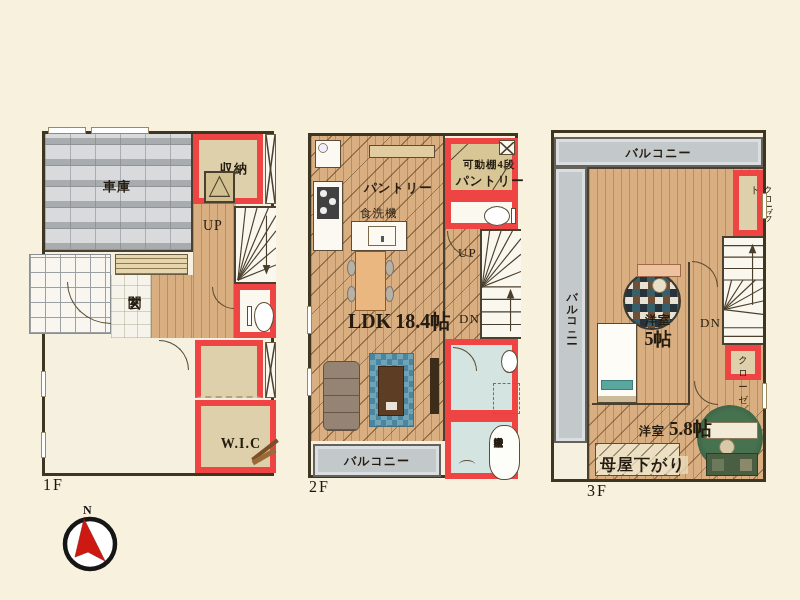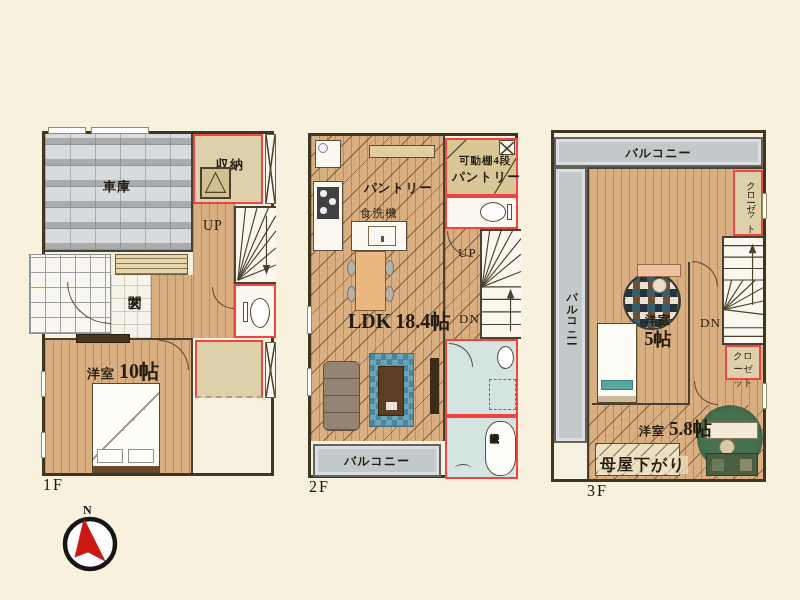--- a/index.html
+++ b/index.html
@@ -7,21 +7,21 @@
 body{background:#f8f1de;font-family:"Liberation Serif","DejaVu Serif",serif;color:#241c10}
 .canvas{position:relative;width:800px;height:600px;background:#f8f1de;overflow:hidden}
 .abs{position:absolute}
 .floor{position:absolute;border:3px solid #3f3622;background:#f6f0e0}
 .wood{background-color:#d9ae80;background-image:repeating-linear-gradient(90deg,rgba(130,92,54,.38) 0 1px,transparent 1px 8px)}
 .hatch{background-image:repeating-linear-gradient(135deg,rgba(84,56,28,.5) 0 1.2px,transparent 1.2px 14px),repeating-linear-gradient(90deg,rgba(130,92,54,.38) 0 1px,transparent 1px 8px);background-color:#d9ae80}
 .beige{background:#ddd0aa}
 .pantrybg{background:#d8c697}
 .blue{background:#d4e5e1}
 .white{background:#fbf8f0}
-.wall2{border:2px solid #ef4444}
+.wall2{border:6px solid #ef4444}
 .balc{background:#c3c8cb;border:2px solid #63635b;box-shadow:inset 0 0 0 3px rgba(255,255,255,.4)}
 .label{font-size:13px;letter-spacing:1px;white-space:nowrap;line-height:1.1}
 .big{font-size:19px;font-weight:bold;letter-spacing:0}
 .vtext{writing-mode:vertical-rl;text-orientation:upright;letter-spacing:1px;white-space:normal}
 .floor-tag{position:absolute;left:-2px;bottom:-21px;font-size:16px;letter-spacing:2px;color:#1d1708}
 .ctr{text-align:center}
 .gray-tile{background-color:#d8dadc;background-image:repeating-linear-gradient(0deg,rgba(110,116,120,.45) 0 7px,transparent 7px 21px),repeating-linear-gradient(90deg,#a9aeb0 0 1px,transparent 1px 25px),repeating-linear-gradient(0deg,#a9aeb0 0 1px,transparent 1px 21px)}
 .grid-porch{background-color:#f8f6ef;background-image:repeating-linear-gradient(90deg,#9aa0a3 0 1px,transparent 1px 15px),repeating-linear-gradient(0deg,#9aa0a3 0 1px,transparent 1px 15px);border:1px solid #8a8f92}
 .stripeh{background-color:#e5d6b0;background-image:repeating-linear-gradient(0deg,#8f7a4e 0 1px,transparent 1px 5px);border:1px solid #6a5c40}
 .win{background:#fff;border:1px solid #9a8a5f}
@@ -81,40 +81,33 @@
     <div class="abs" style="left:167px;top:153px;width:22px;height:22px;border-left:1.3px solid #5a4b32;border-bottom:1.3px solid #5a4b32;border-radius:0 0 0 100%"></div>
 
     <div class="abs grid-porch" style="left:-16px;top:120px;width:82px;height:80px"></div>
     <div class="abs stripeh" style="left:70px;top:120px;width:73px;height:21px"></div>
     <div class="abs" style="left:66px;top:141px;width:40px;height:63px;background:#f5f3ea;background-image:repeating-linear-gradient(90deg,rgba(150,140,110,.35) 0 1px,transparent 1px 13px),repeating-linear-gradient(0deg,rgba(150,140,110,.35) 0 1px,transparent 1px 13px)">
       <div class="abs label vtext" style="left:16px;top:10px;font-weight:bold">玄関</div>
     </div>
     <div class="abs" style="left:22px;top:148px;width:44px;height:42px;border-left:1.3px solid #5a4b32;border-bottom:1.3px solid #5a4b32;border-radius:0 0 0 100%"></div>
     <div class="abs wood" style="left:106px;top:141px;width:42px;height:63px"></div>
 
-    <div class="abs wood" style="left:0;top:204px;width:148px;height:135px;border-top:2px solid #4a4030;border-right:2px solid #4a4030">
-      <div class="abs" style="left:31px;top:-6px;width:54px;height:9px;background:#4a3520;border:1px solid #2c1d0e"></div>
-      <div class="abs" style="left:42px;top:18px;white-space:nowrap">
-        <span class="label" style="font-weight:bold">洋室</span>
-        <span class="big" style="font-size:20px">10帖</span>
-      </div>
-      <div class="abs" style="left:47px;top:43px;width:68px;height:90px;background:#fdfcf7;border:1.5px solid #57482f;background-image:linear-gradient(135deg,transparent 48%,#a9a095 48%,#a9a095 50%,transparent 50%)">
-        <div class="abs" style="left:0;bottom:0;width:100%;height:6px;background:#6a4a2c"></div>
-        <div class="abs" style="left:4px;bottom:9px;width:26px;height:14px;background:#fff;border:1px solid #979084"></div>
-        <div class="abs" style="left:35px;bottom:9px;width:26px;height:14px;background:#fff;border:1px solid #979084"></div>
-      </div>
-    </div>
     <div class="abs" style="left:114px;top:206px;width:30px;height:30px;border-right:1.3px solid #5a4b32;border-top:1.3px solid #5a4b32;border-radius:0 100% 0 0"></div>
 
     <div class="abs beige wall2" style="left:150px;top:206px;width:68px;height:58px;border-bottom:2px dashed #b6a276"></div>
     <div class="abs white" style="left:220px;top:208px;width:11px;height:56px;border:1px solid #6a5c40">
       <svg width="100%" height="100%" viewBox="0 0 10 10" preserveAspectRatio="none">
           <line class="ln" x1="0" y1="0" x2="10" y2="10"></line>
           <line class="ln" x1="10" y1="0" x2="0" y2="10"></line>
         </svg>
+    </div>
+    <div class="abs beige wall2" style="left:150px;top:266px;width:81px;height:73px">
+      <div class="abs label ctr" style="left:10px;top:30px;width:60px;font-size:14px;font-weight:bold">W.I.C</div>
+      <div class="abs" style="left:48px;top:42px;width:32px;height:4px;background:#7a4f28;transform:rotate(-38deg)"></div>
+      <div class="abs" style="left:50px;top:48px;width:26px;height:5px;background:#9a6a38;transform:rotate(-30deg)"></div>
     </div>
 
     <div class="abs win" style="left:-4px;top:237px;width:5px;height:26px"></div>
     <div class="abs win" style="left:-4px;top:298px;width:5px;height:26px"></div>
     <div class="floor-tag">1F</div>
   </div>
 
   <div class="floor" style="left:308px;top:133px;width:210px;height:345px">
 
     <div class="abs hatch" style="left:0;top:0;width:134px;height:305px;border-right:2px solid #4a4030"></div>

